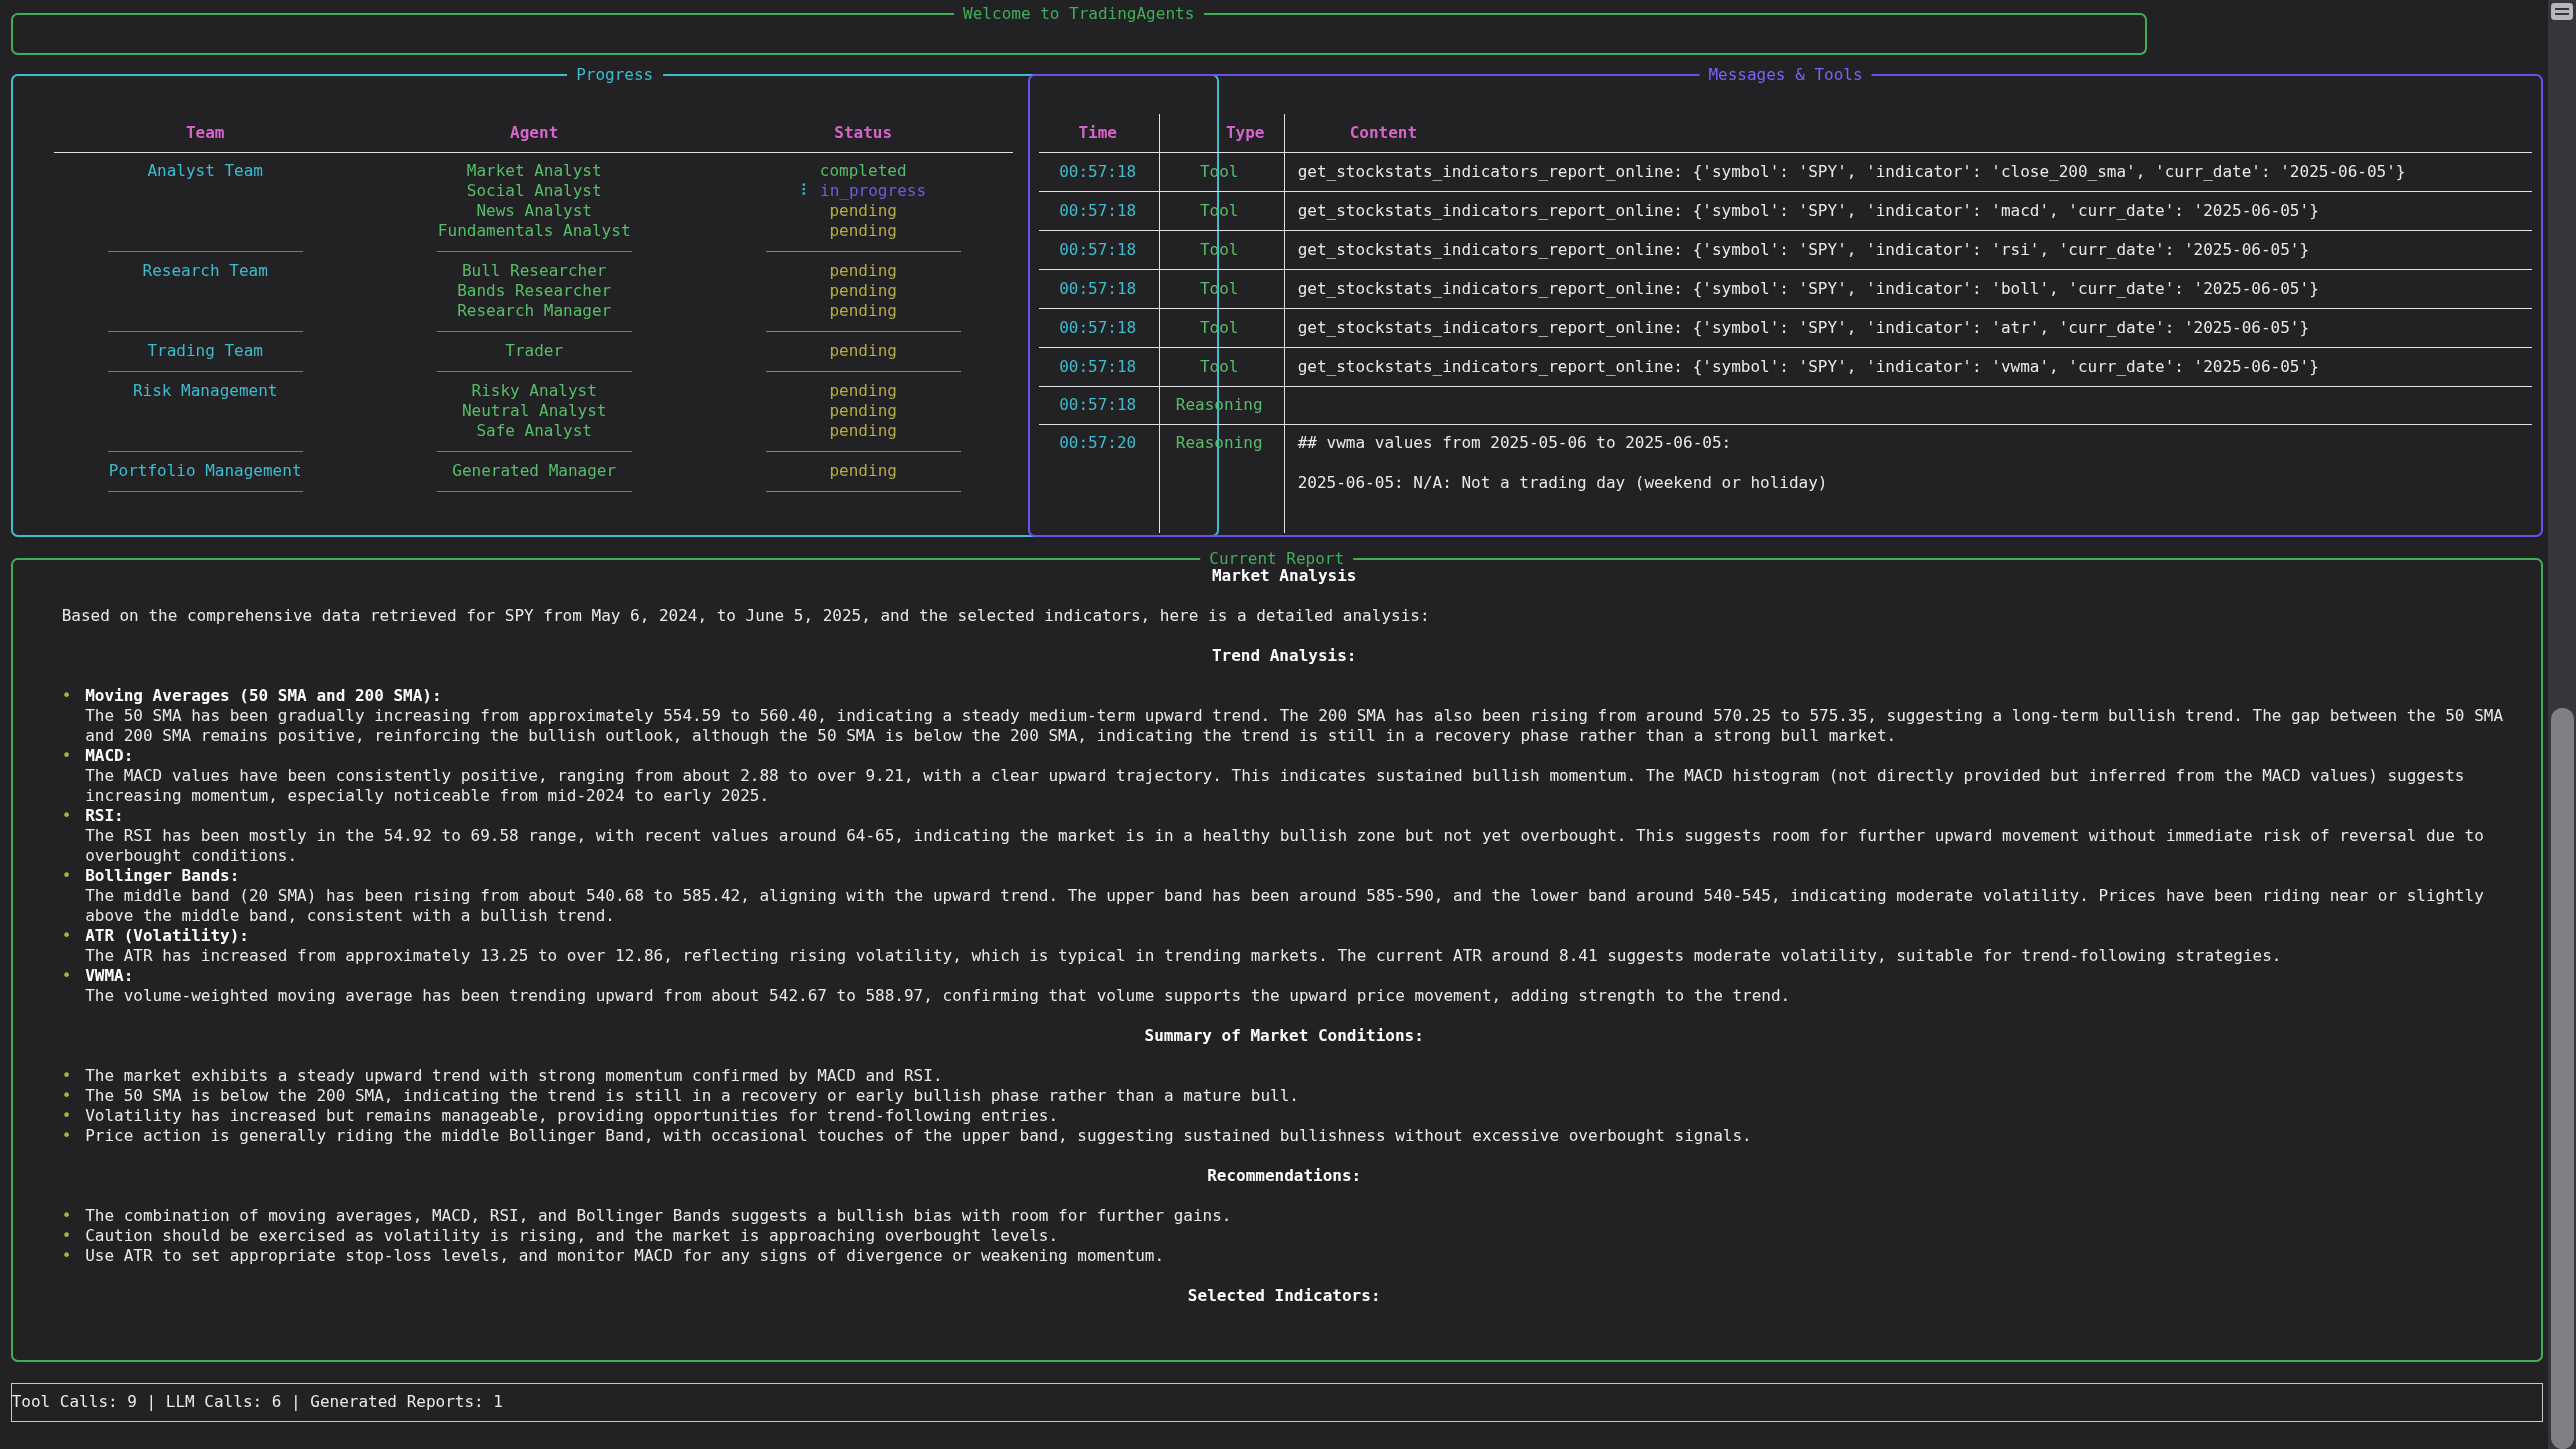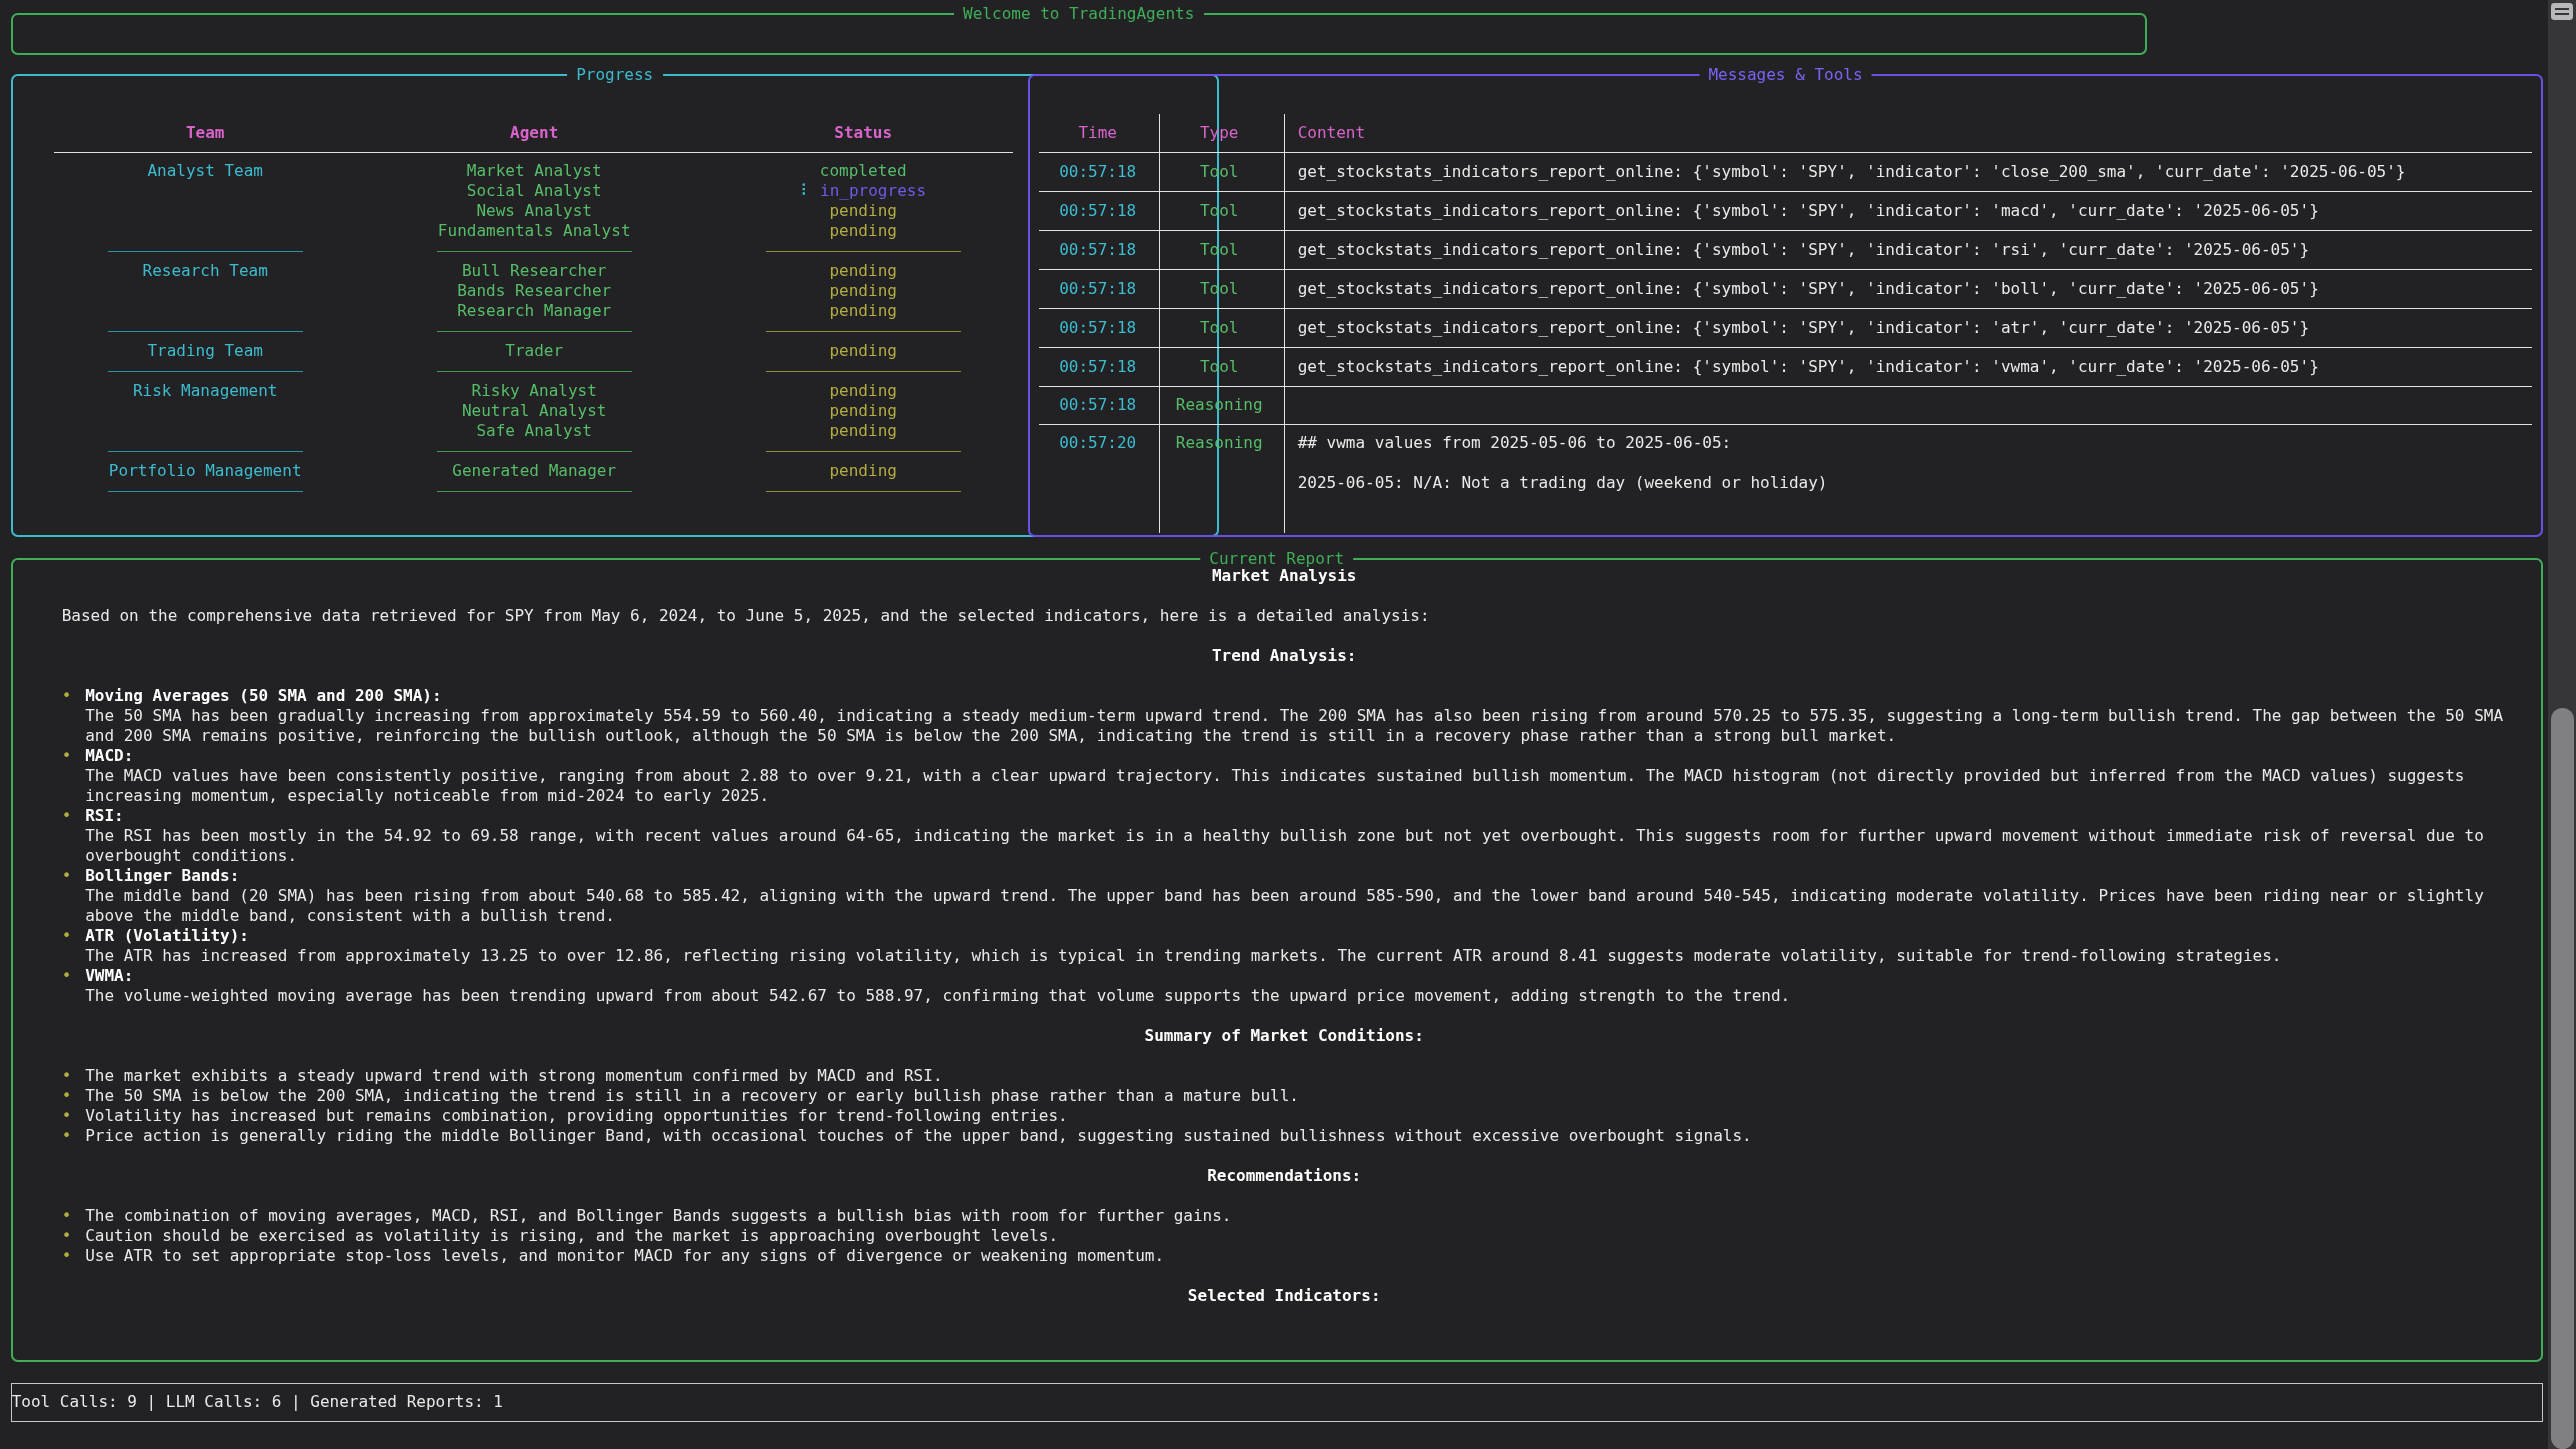--- a/index.html
+++ b/index.html
@@ -34,21 +34,21 @@
   .spin{color:var(--cyan);margin-right:8px;}
   .divline{width:195px;height:0;border-top:1.3px solid;margin:9.4px auto 0;}
   .dl-team{border-color:var(--div-cyan);}
   .dl-agent{border-color:var(--div-green);}
   .dl-status{border-color:var(--div-yellow);}
   
   .messages{left:1028px;top:74px;width:1515px;height:463px;border-color:var(--purple);}
   .messages .ptitle{color:#7d62f5;}
   .mtable{margin:47px 0 0 8.7px;width:1493px;}
   .mhead,.mrow{display:grid;grid-template-columns:118px 125px 1fr;}
-  .mhead{height:20px;line-height:20px;font-weight:normal;color:var(--magenta);}
+  .mhead{height:20px;line-height:20px;font-weight:bold;color:var(--magenta);gap:26px;}
   .mhead .h-time,.mhead .h-type{text-align:center;}
   .mhead .h-content{padding-left:16px;text-align:left;}
   .mtable .tsep{border-top:1.3px solid var(--sep);margin:8.7px 0 0 0;height:0;}
   .mrow{min-height:39px;border-bottom:1.3px solid var(--sep);align-items:center;}
   .mrow:last-child{border-bottom:none;align-items:start;padding-top:8.7px;min-height:99px;}
   .mrow.empty{min-height:38px;}
   .mcell{line-height:20px;}
   .mtime{text-align:center;color:var(--cyan);}
   .mtype{text-align:center;color:var(--tgreen);}
   .mcontent{padding-left:16px;white-space:pre-line;color:var(--txt);}
@@ -325,21 +325,21 @@
           <div class="bullet">
             <span class="dot">•</span>
             <div class="btext">The market exhibits a steady upward trend with strong momentum confirmed by MACD and RSI.</div>
           </div>
           <div class="bullet">
             <span class="dot">•</span>
             <div class="btext">The 50 SMA is below the 200 SMA, indicating the trend is still in a recovery or early bullish phase rather than a mature bull.</div>
           </div>
           <div class="bullet">
             <span class="dot">•</span>
-            <div class="btext">Volatility has increased but remains combination, providing opportunities for trend-following entries.</div>
+            <div class="btext">Volatility has increased but remains manageable, providing opportunities for trend-following entries.</div>
           </div>
           <div class="bullet">
             <span class="dot">•</span>
             <div class="btext">Price action is generally riding the middle Bollinger Band, with occasional touches of the upper band, suggesting sustained bullishness without excessive overbought signals.</div>
           </div>
         </div>
       <div class="rh">Recommendations:</div>
       <div class="bullets">
           <div class="bullet">
             <span class="dot">•</span>

